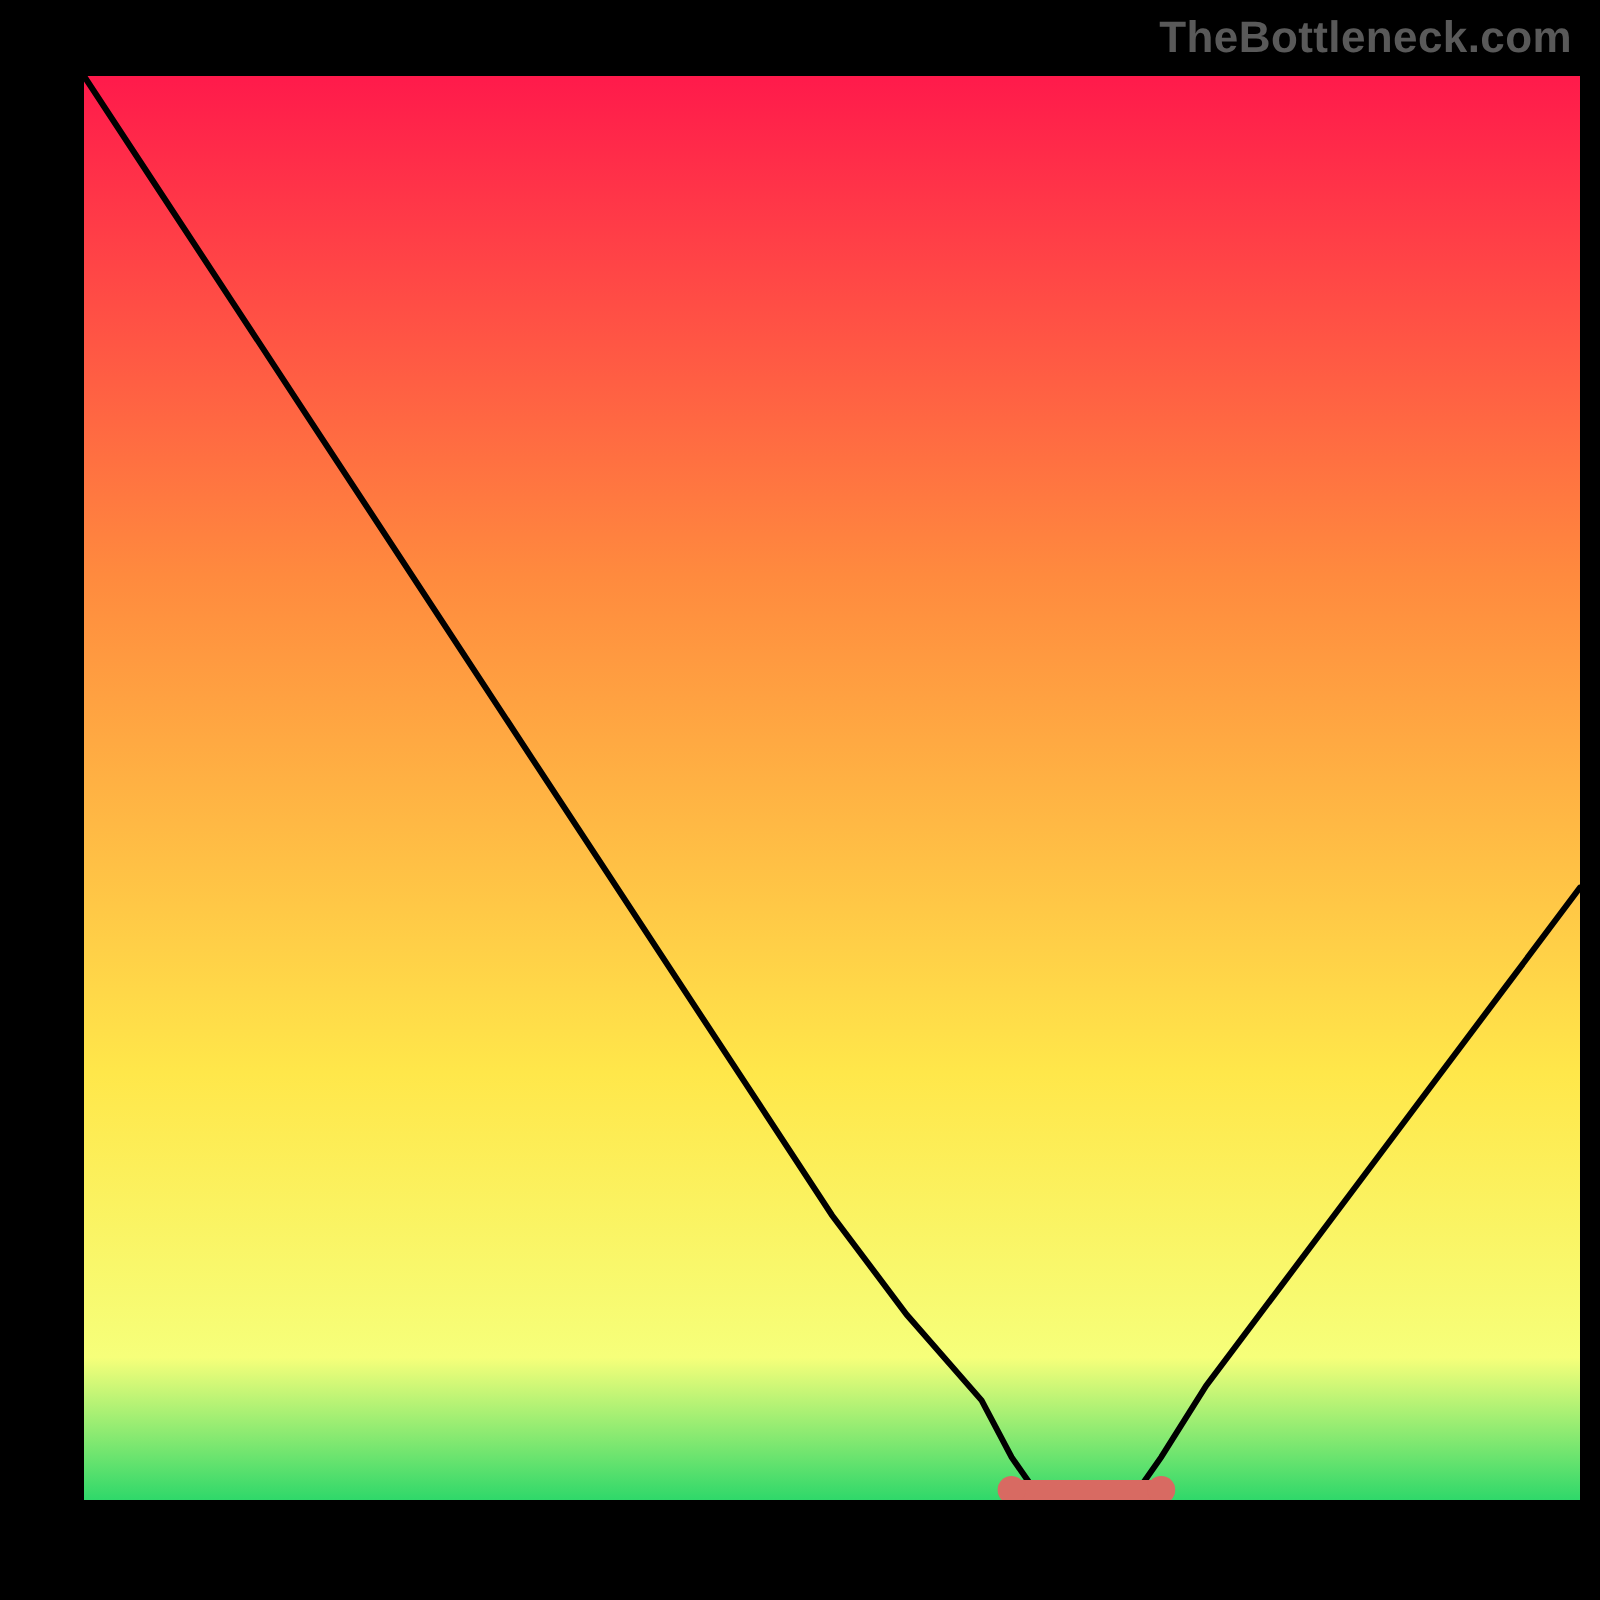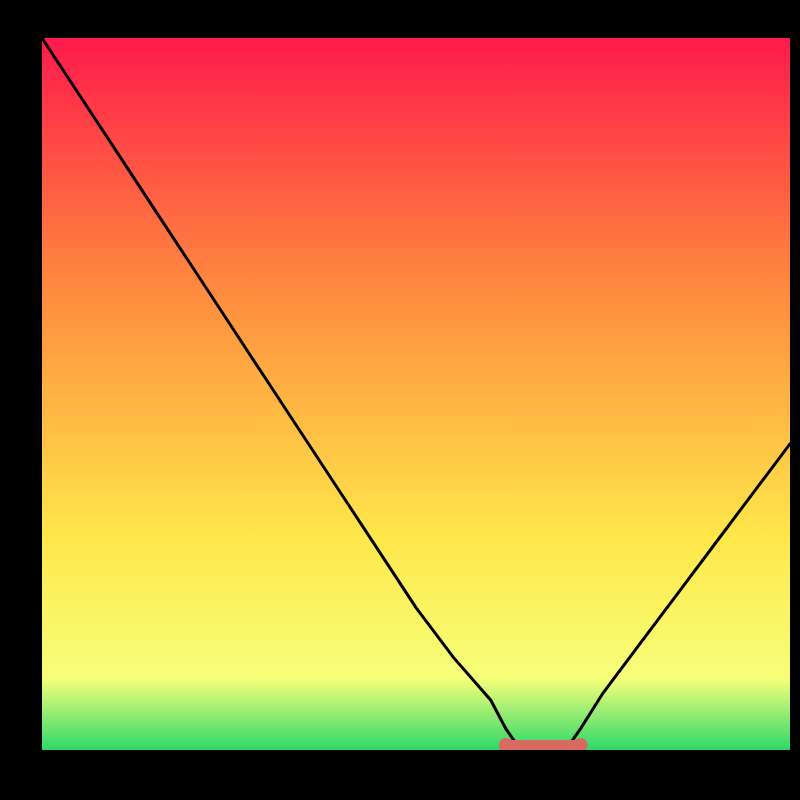--- a/index.html
+++ b/index.html
@@ -37,20 +37,21 @@
     display: block;
     width: 100%;
     height: 100%;
   }
 </style>
 </head>
 <body>
 
 <div class="frame">
 
+  <div class="watermark">TheBottleneck.com</div>
 
   <div class="plot-area">
     <svg viewBox="0 0 748 712" preserveAspectRatio="none">
       <defs>
         <linearGradient id="bg-grad" x1="0" y1="0" x2="0" y2="1">
           <stop offset="0" stop-color="#ff1a4b"></stop>
           <stop offset="0.35" stop-color="#ff8a3e"></stop>
           <stop offset="0.70" stop-color="#ffe74a"></stop>
           <stop offset="0.90" stop-color="#f6ff7a"></stop>
           <stop offset="1.0" stop-color="#2fd86a"></stop>

